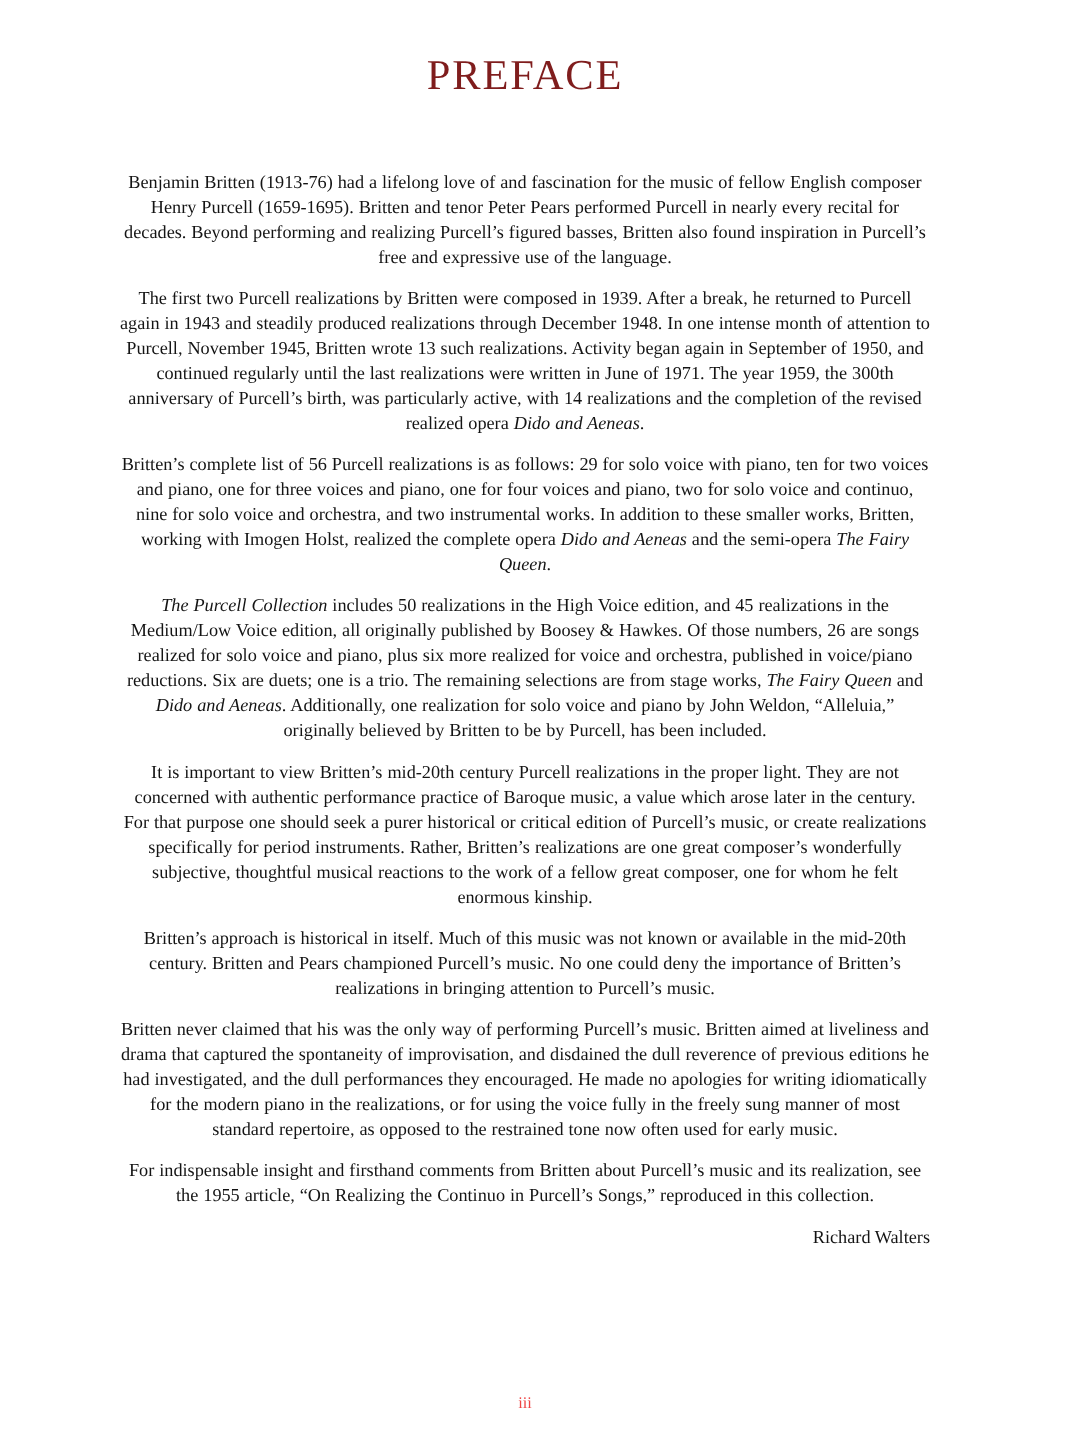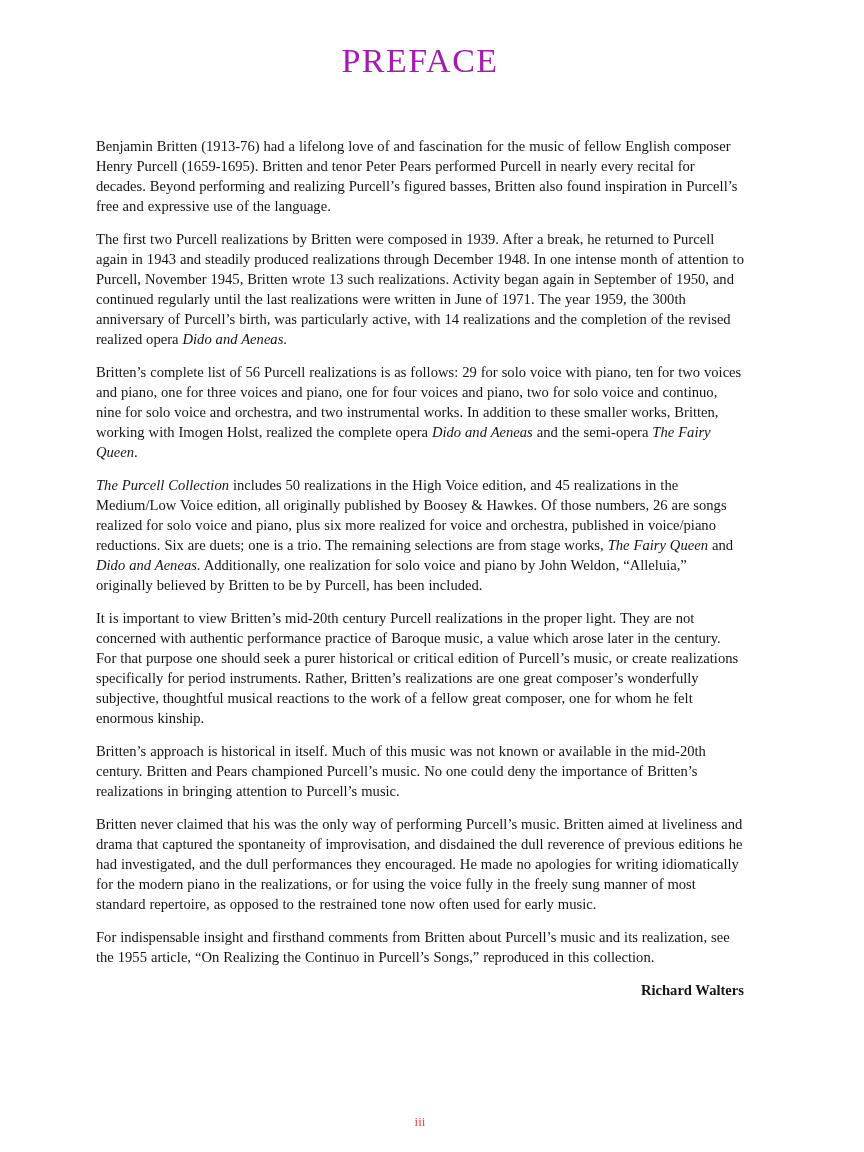--- a/index.html
+++ b/index.html
@@ -24,41 +24,40 @@
     margin: 0 120px 0 96px; 
     padding-top: 42px;
   }
   .title {
     font-family: "Liberation Serif", serif;
     font-size: 34px;
     font-weight: 500;
     letter-spacing: 1.5px;
     text-align: center;
     margin: 0 0 56px 0;
-    color: #a21caf;
+    color: #7f1d1d;
   }
   .para {
     font-size: 14.6px;
     line-height: 20px;
     margin: 0 0 13px 0;
-    text-align: left;
+    text-align: center;
     word-spacing: 0.3px;
   }
   .para i {
     font-style: italic;
   }
   .signature {
     margin-top: 8px;
     text-align: right;
     font-size: 14.6px;
     line-height: 20px;
   }
   .signature div {
     margin: 0;
-    font-weight: bold;
   }
   .page-number {
     position: absolute;
     left: 96px;
     width: 648px;
     bottom: 22px;
     text-align: center;
     font-size: 13px;
     color: #ef4444;
   }

